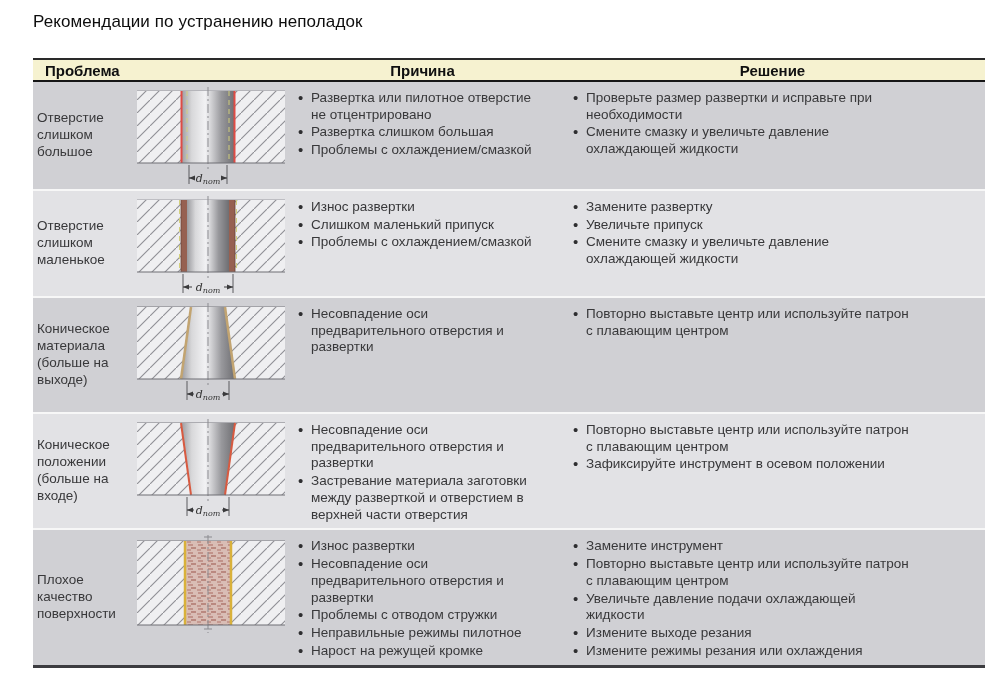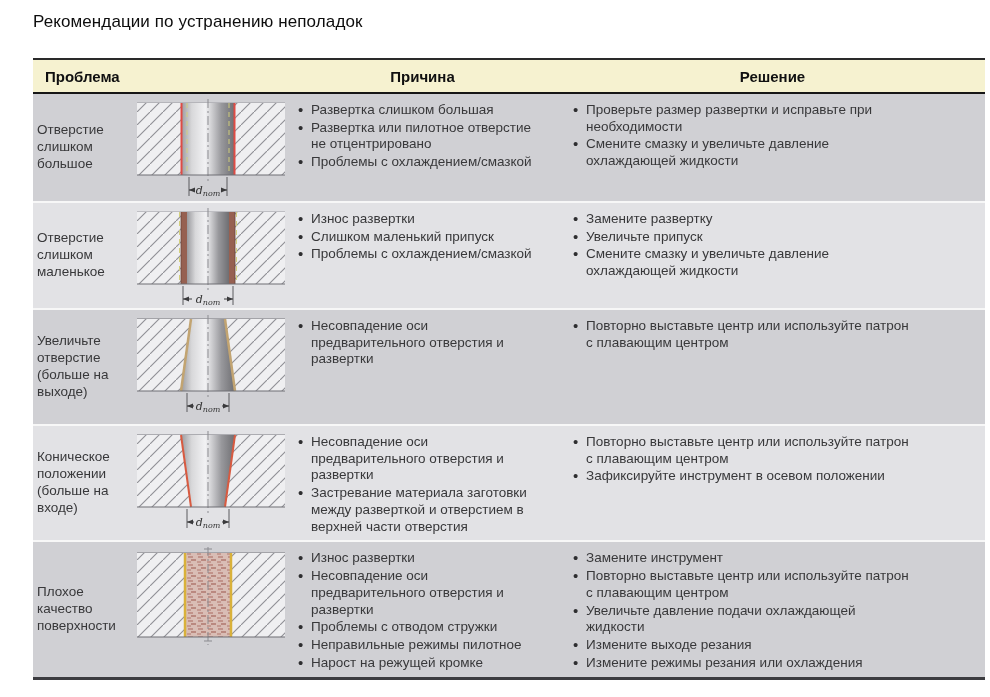--- a/index.html
+++ b/index.html
@@ -22,21 +22,21 @@
     width: 952px;
     margin: 26px 0 0 33px;
     border-bottom: 3px solid #3c3c40;
   }
   .thead {
     display: grid;
     grid-template-columns: 252px 275px 425px;
     background: #f6f2d0;
     border-top: 2px solid #2a2a2a;
     border-bottom: 2px solid #161616;
-    height: 36px;
+    height: 24px;
     align-items: center;
     font-size: 15px;
     font-weight: bold;
     color: #101010;
   }
   .th { text-align: center; }
   .th-problem { text-align: left; padding-left: 12px; }
   .row {
     display: grid;
     grid-template-columns: 252px 275px 425px;
@@ -141,22 +141,22 @@
         <line x1="90" y1="78" x2="90" y2="97" stroke="#5a5a5e" stroke-width="1"></line>
         <line x1="52" y1="91" x2="58" y2="91" stroke="#3a3a3c" stroke-width="1"></line>
         <line x1="84" y1="91" x2="90" y2="91" stroke="#3a3a3c" stroke-width="1"></line>
         <polygon points="52,91 58,88.5 58,93.5" fill="#3a3a3c"></polygon>
         <polygon points="90,91 84,88.5 84,93.5" fill="#3a3a3c"></polygon>
         <text class="dim-label" x="71" y="95" text-anchor="middle"><tspan>d</tspan><tspan class="sub" dy="2">nom</tspan></text>
       </svg>
     </div>
     <div class="cell-cause">
       <ul class="blist">
+        <li>Развертка или пилотное отверстие не отцентрировано</li>
         <li>Развертка слишком большая</li>
-        <li>Развертка или пилотное отверстие не отцентрировано</li>
         <li>Проблемы с охлаждением/смазкой</li>
       </ul>
     </div>
     <div class="cell-solution">
       <ul class="blist">
         <li>Проверьте размер развертки и исправьте при необходимости</li>
         <li>Смените смазку и увеличьте давление охлаждающей жидкости</li>
       </ul>
     </div>
   </div>
@@ -197,21 +197,21 @@
       <ul class="blist">
         <li>Замените развертку</li>
         <li>Увеличьте припуск</li>
         <li>Смените смазку и увеличьте давление охлаждающей жидкости</li>
       </ul>
     </div>
   </div>
 
   <div class="row row-a r3">
     <div class="cell-problem">
-      <div class="problem-label">Увеличьте отверстие (больше на выходе)</div>
+      <div class="problem-label">Коническое материала (больше на выходе)</div>
       <svg class="diagram" width="148" height="100" viewBox="0 0 148 100">
         <line x1="0" y1="4" x2="148" y2="4" stroke="#77777c" stroke-width="1"></line>
         <polygon points="0,4 54,4 44,76 0,76" fill="url(#hatch)"></polygon>
         <polygon points="88,4 148,4 148,76 98,76" fill="url(#hatch)"></polygon>
         <polygon points="54,4 88,4 98,76 44,76" fill="url(#boreGrad)"></polygon>
         <line x1="54" y1="4" x2="44" y2="76" stroke="#c2a471" stroke-width="2.5"></line>
         <line x1="88" y1="4" x2="98" y2="76" stroke="#c2a471" stroke-width="2.5"></line>
         <line x1="71" y1="0" x2="71" y2="82" stroke="#8b8b90" stroke-width="1" stroke-dasharray="9 3 2 3"></line>
         <line x1="0" y1="76" x2="148" y2="76" stroke="#6f6f74" stroke-width="1.2"></line>
         <line x1="50" y1="78" x2="50" y2="97" stroke="#5a5a5e" stroke-width="1"></line>

